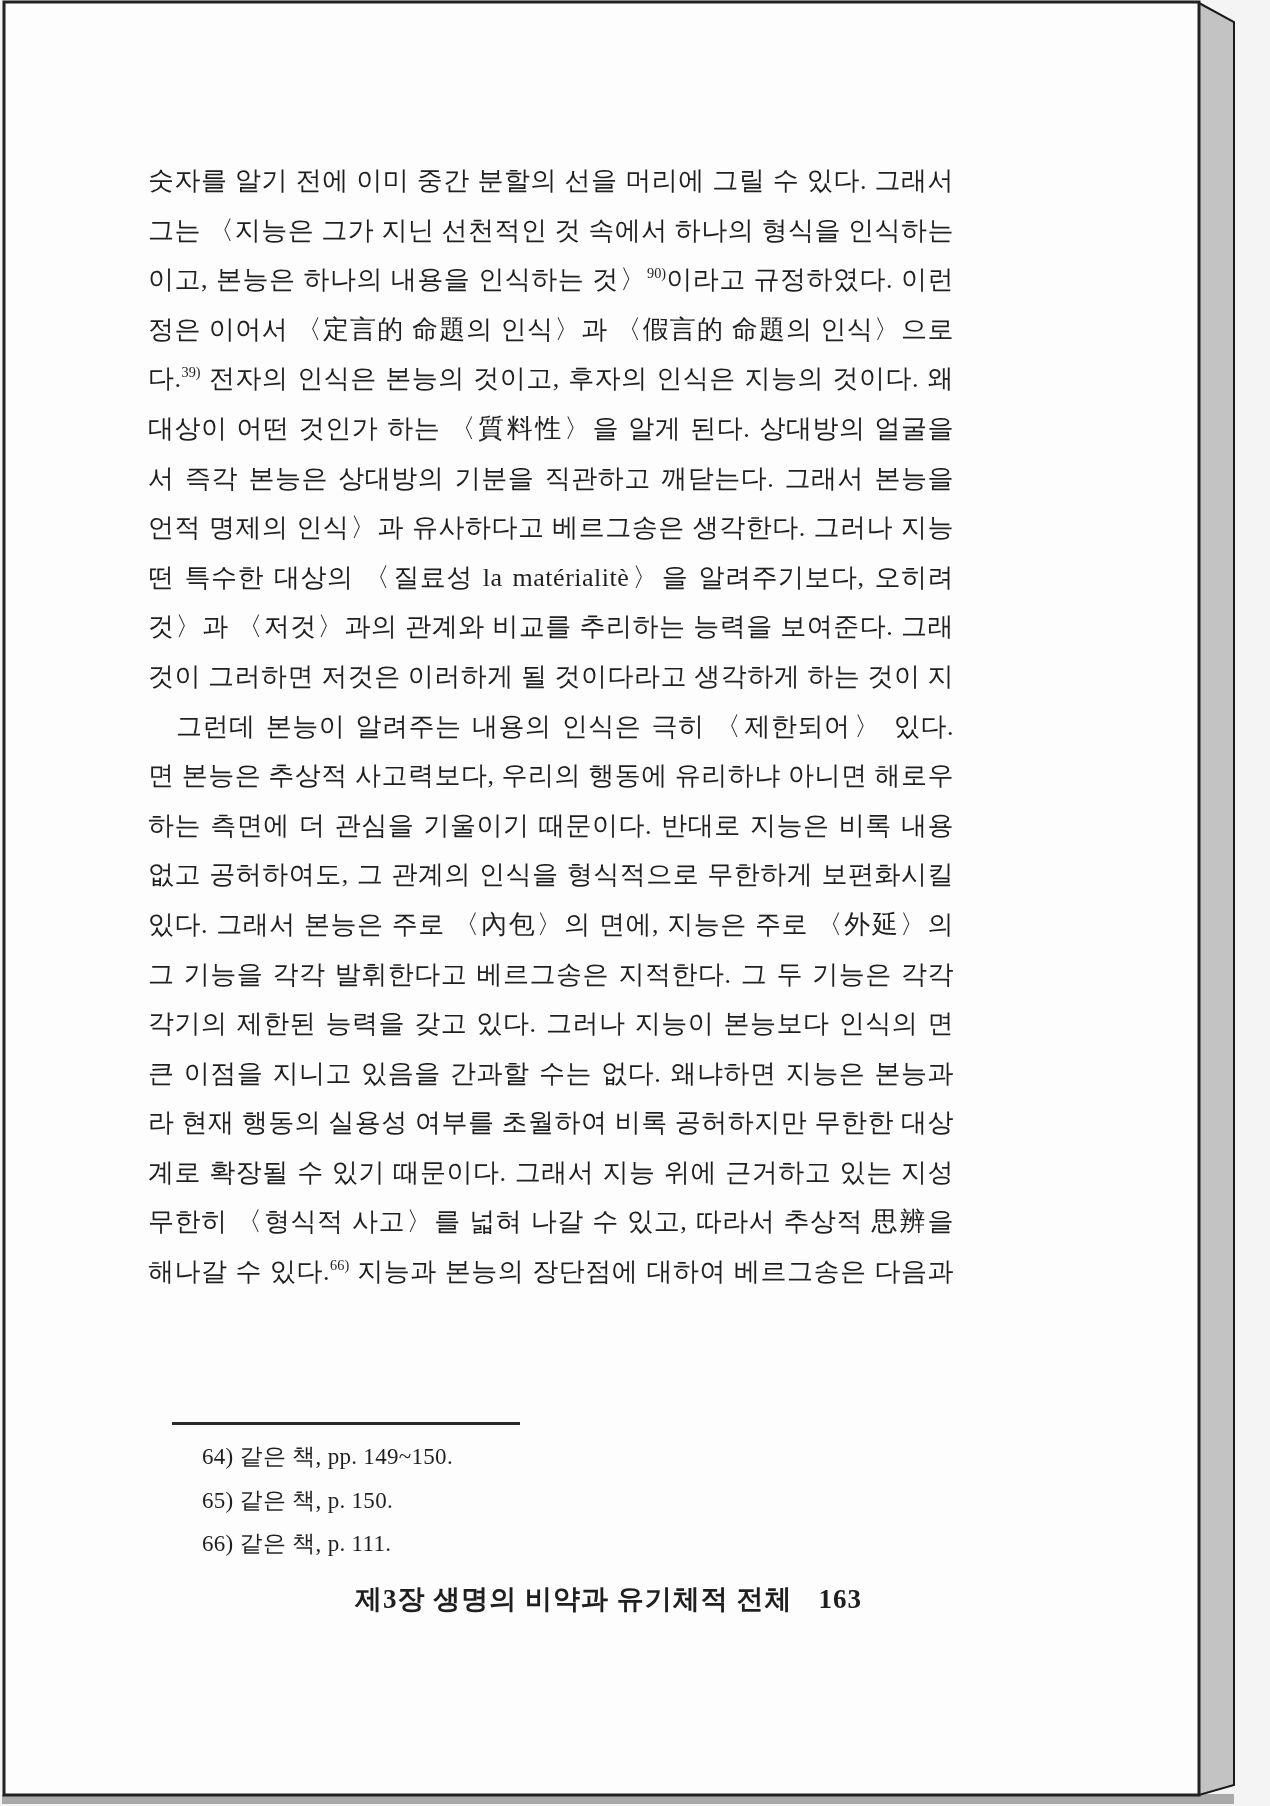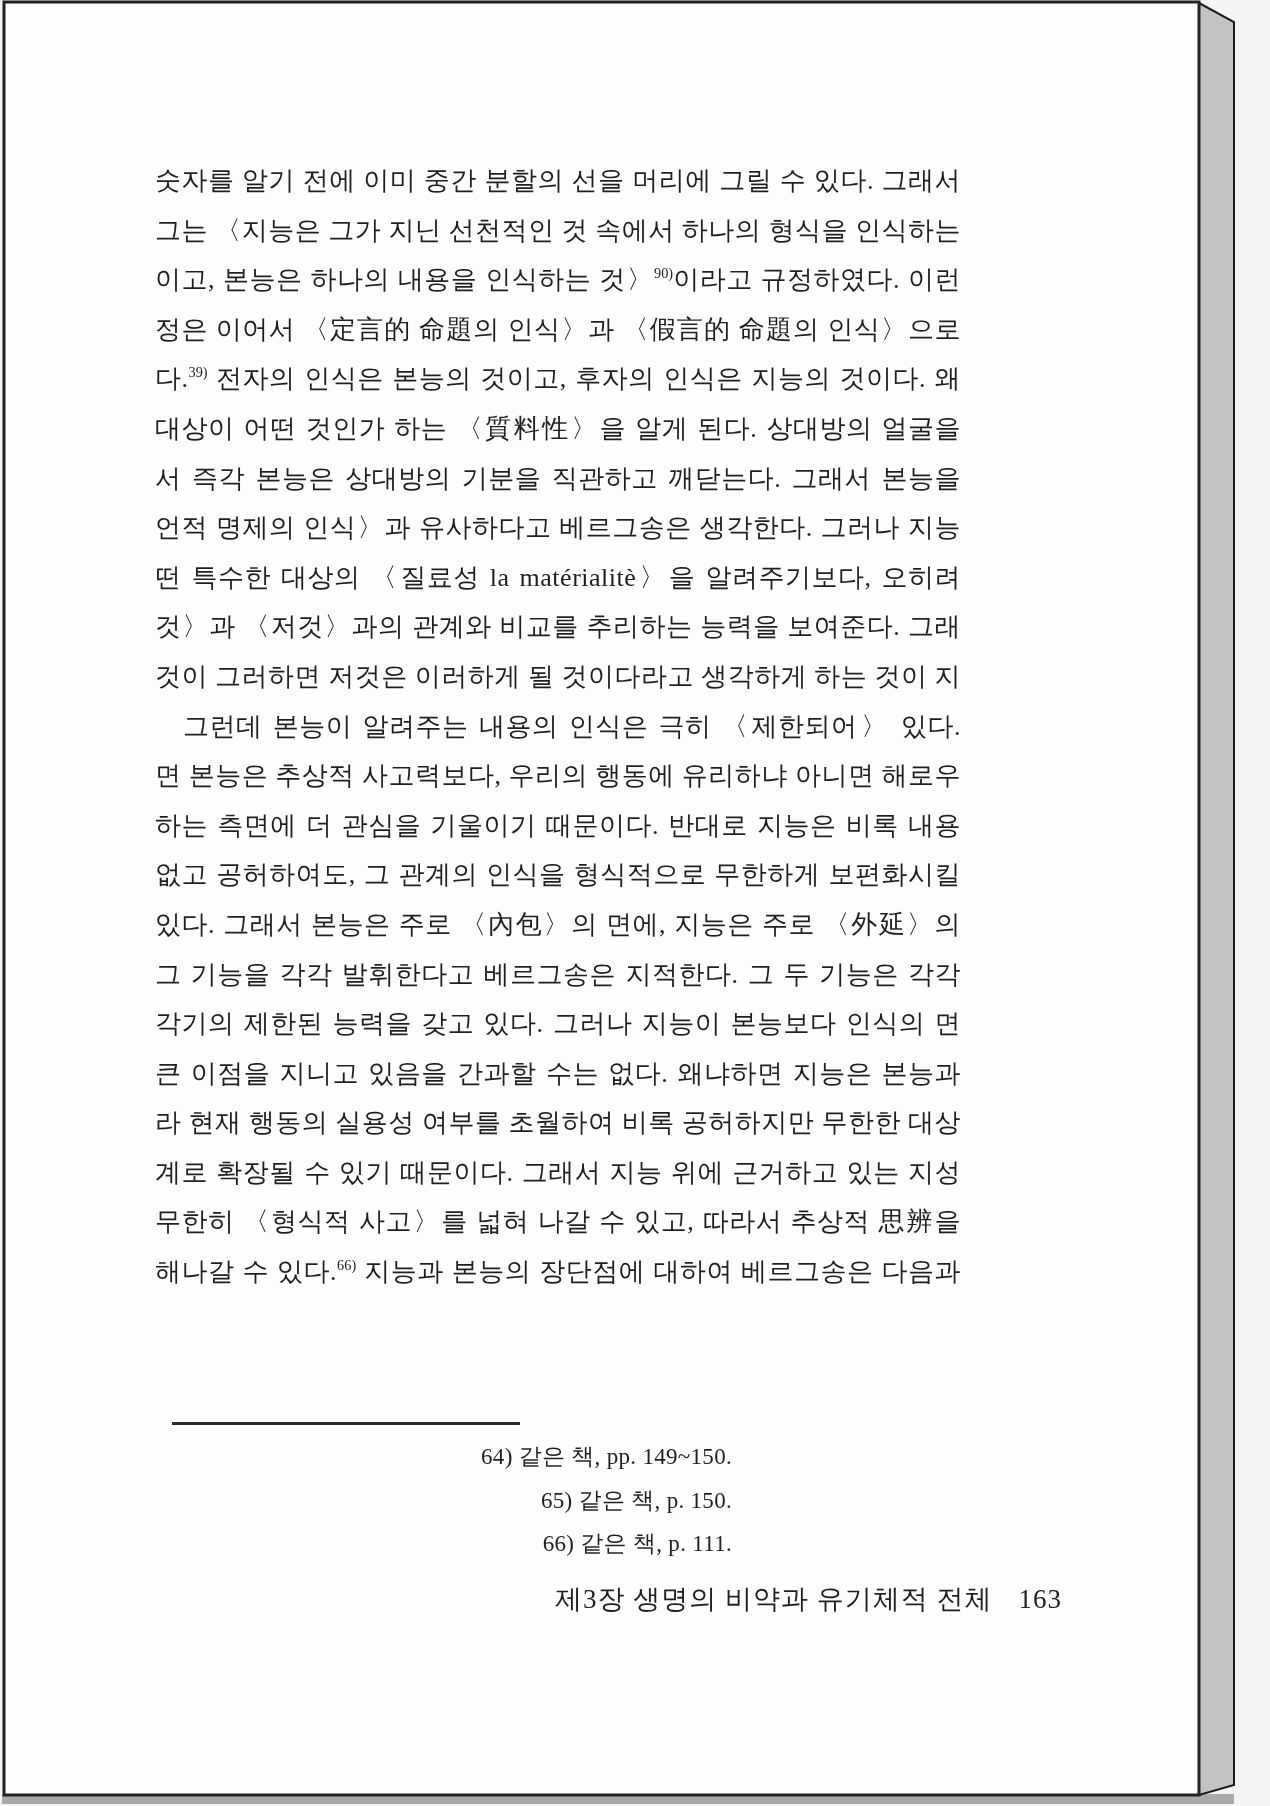--- a/index.html
+++ b/index.html
@@ -6,38 +6,38 @@
   html,body{margin:0;padding:0;}
   body{
     width:1270px;height:1806px;position:relative;overflow:hidden;
     background:#f4f4f4;
     font-family:"Liberation Serif","DejaVu Serif",serif;
     color:#1f1f1f;
   }
   svg.book-frame{position:absolute;left:0;top:0;}
   
   #main-text{
-    position:absolute;left:155px;top:156px;width:806px;
+    position:absolute;left:148px;top:156px;width:806px;
     font-size:26px;line-height:49.6px;letter-spacing:0.5px;
   }
   .line{
     text-align:justify;text-align-last:justify;
     height:49.6px;overflow:hidden;
   }
   .line.indent{text-indent:28px;}
   .line.end{text-align-last:left;}
   sup{font-size:0.55em;vertical-align:super;line-height:0;letter-spacing:0;}
   
-  #footnotes{position:absolute;left:172px;top:1422px;width:560px;text-align:right;}
+  #footnotes{position:absolute;left:172px;top:1422px;width:560px;}
   #footnote-rule{width:348px;height:0;border-top:3px solid #2b2b2b;margin:0 0 10px 0;}
   .footnote{font-size:23px;line-height:43.5px;padding-left:30px;letter-spacing:0.3px;}
   
   #footer{
     position:absolute;left:155px;top:1581px;width:907px;
-    font-size:27px;letter-spacing:1px;text-align:right;white-space:nowrap;
+    font-size:27px;letter-spacing:1px;text-align:center;white-space:nowrap;font-weight:bold;
   }
   #footer .pagenum{margin-left:26px;}
 </style>
 </head>
 <body>
 
 <svg class="book-frame" width="1270" height="1806" viewBox="0 0 1270 1806" aria-hidden="true">
   <rect x="2" y="1794" width="1232" height="10" fill="#a9a9a9"></rect>
   <polygon points="1199,3 1234,22 1234,1785 1199,1795" fill="#c3c3c3" stroke="#1a1a1a" stroke-width="2"></polygon>
   <rect x="4" y="2" width="1195" height="1793" fill="#fdfdfd" stroke="#222222" stroke-width="3"></rect>

